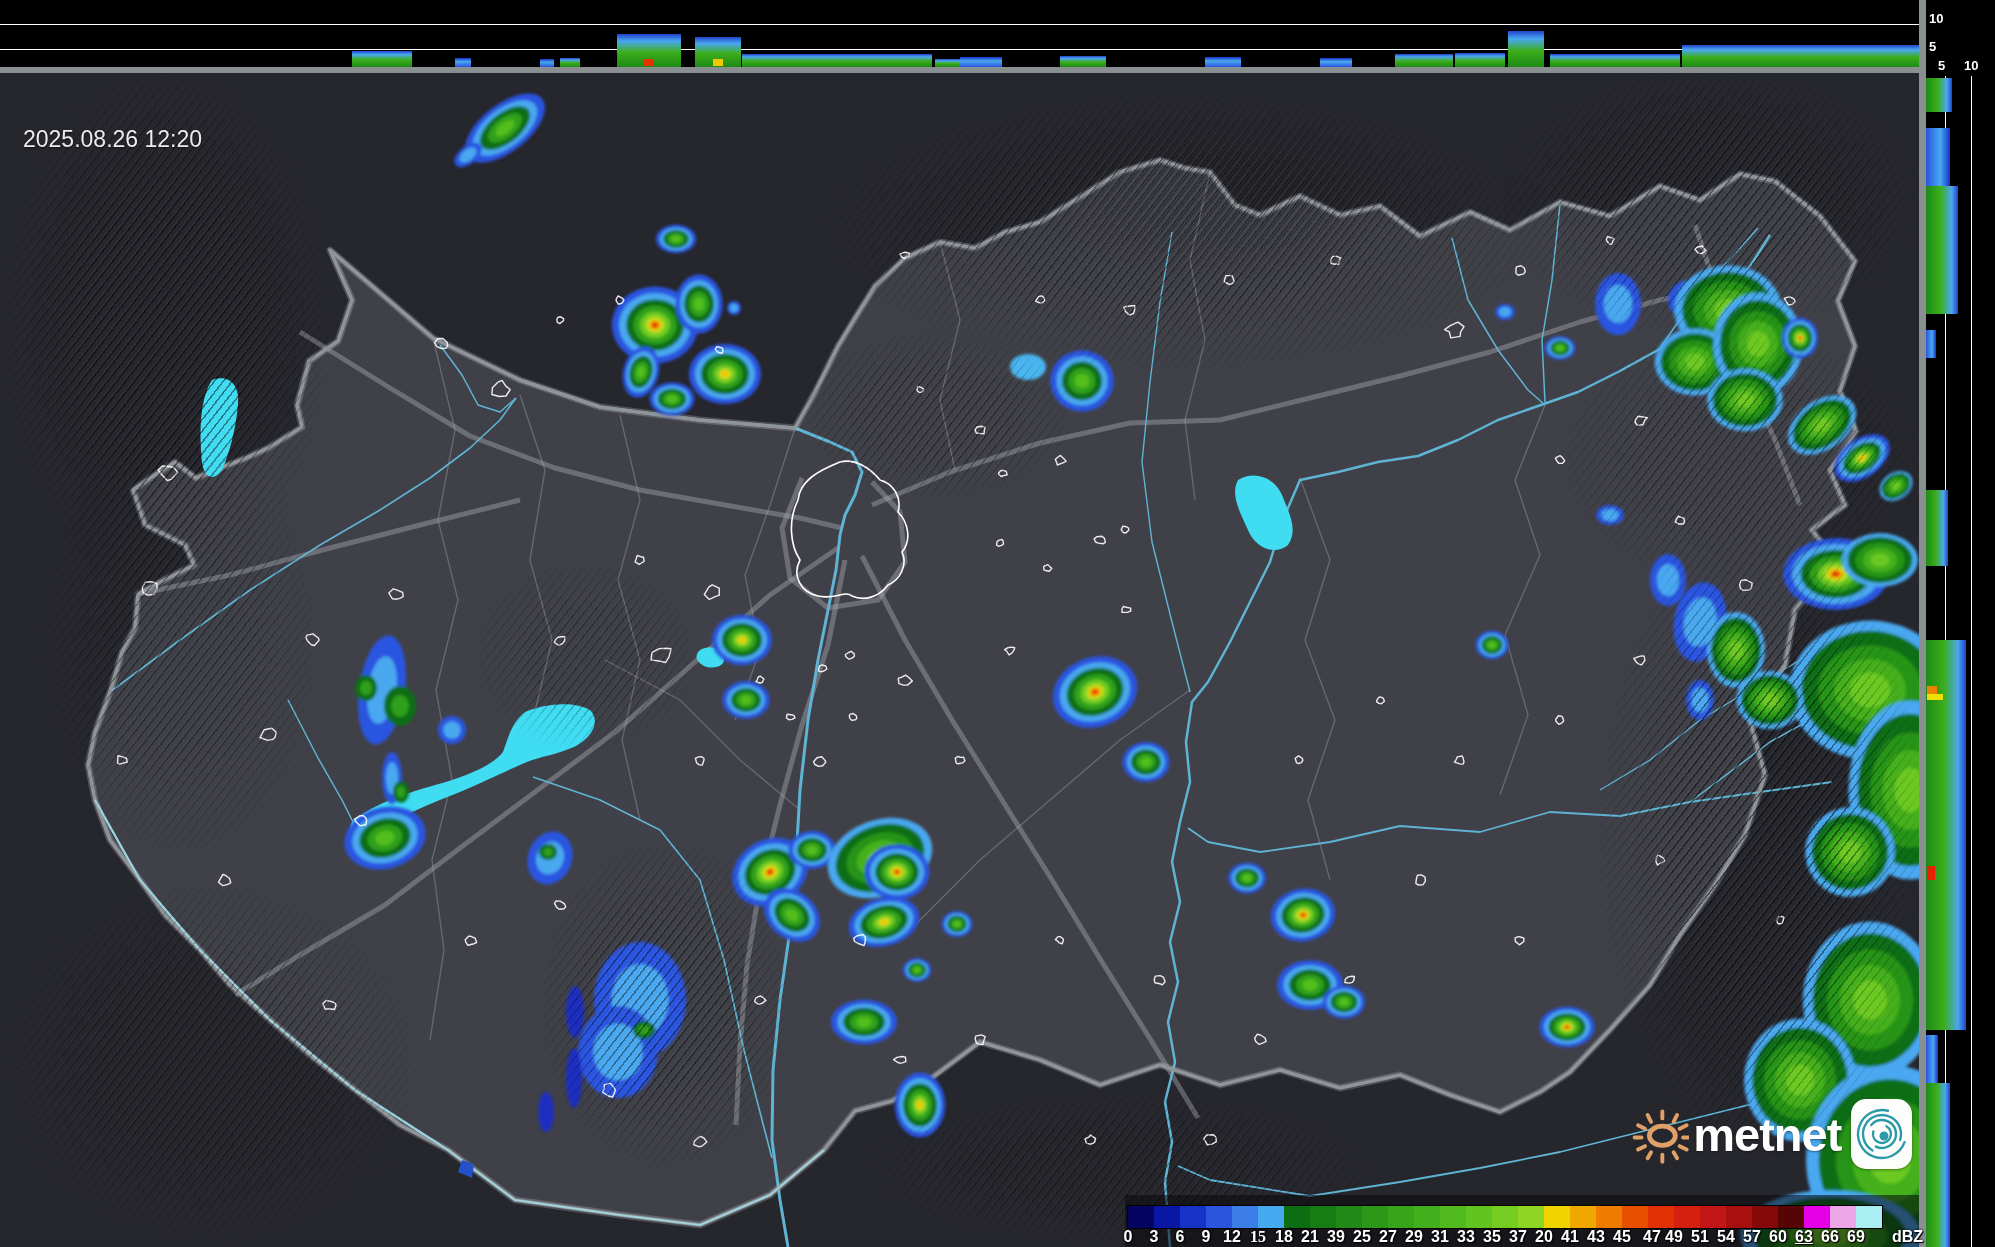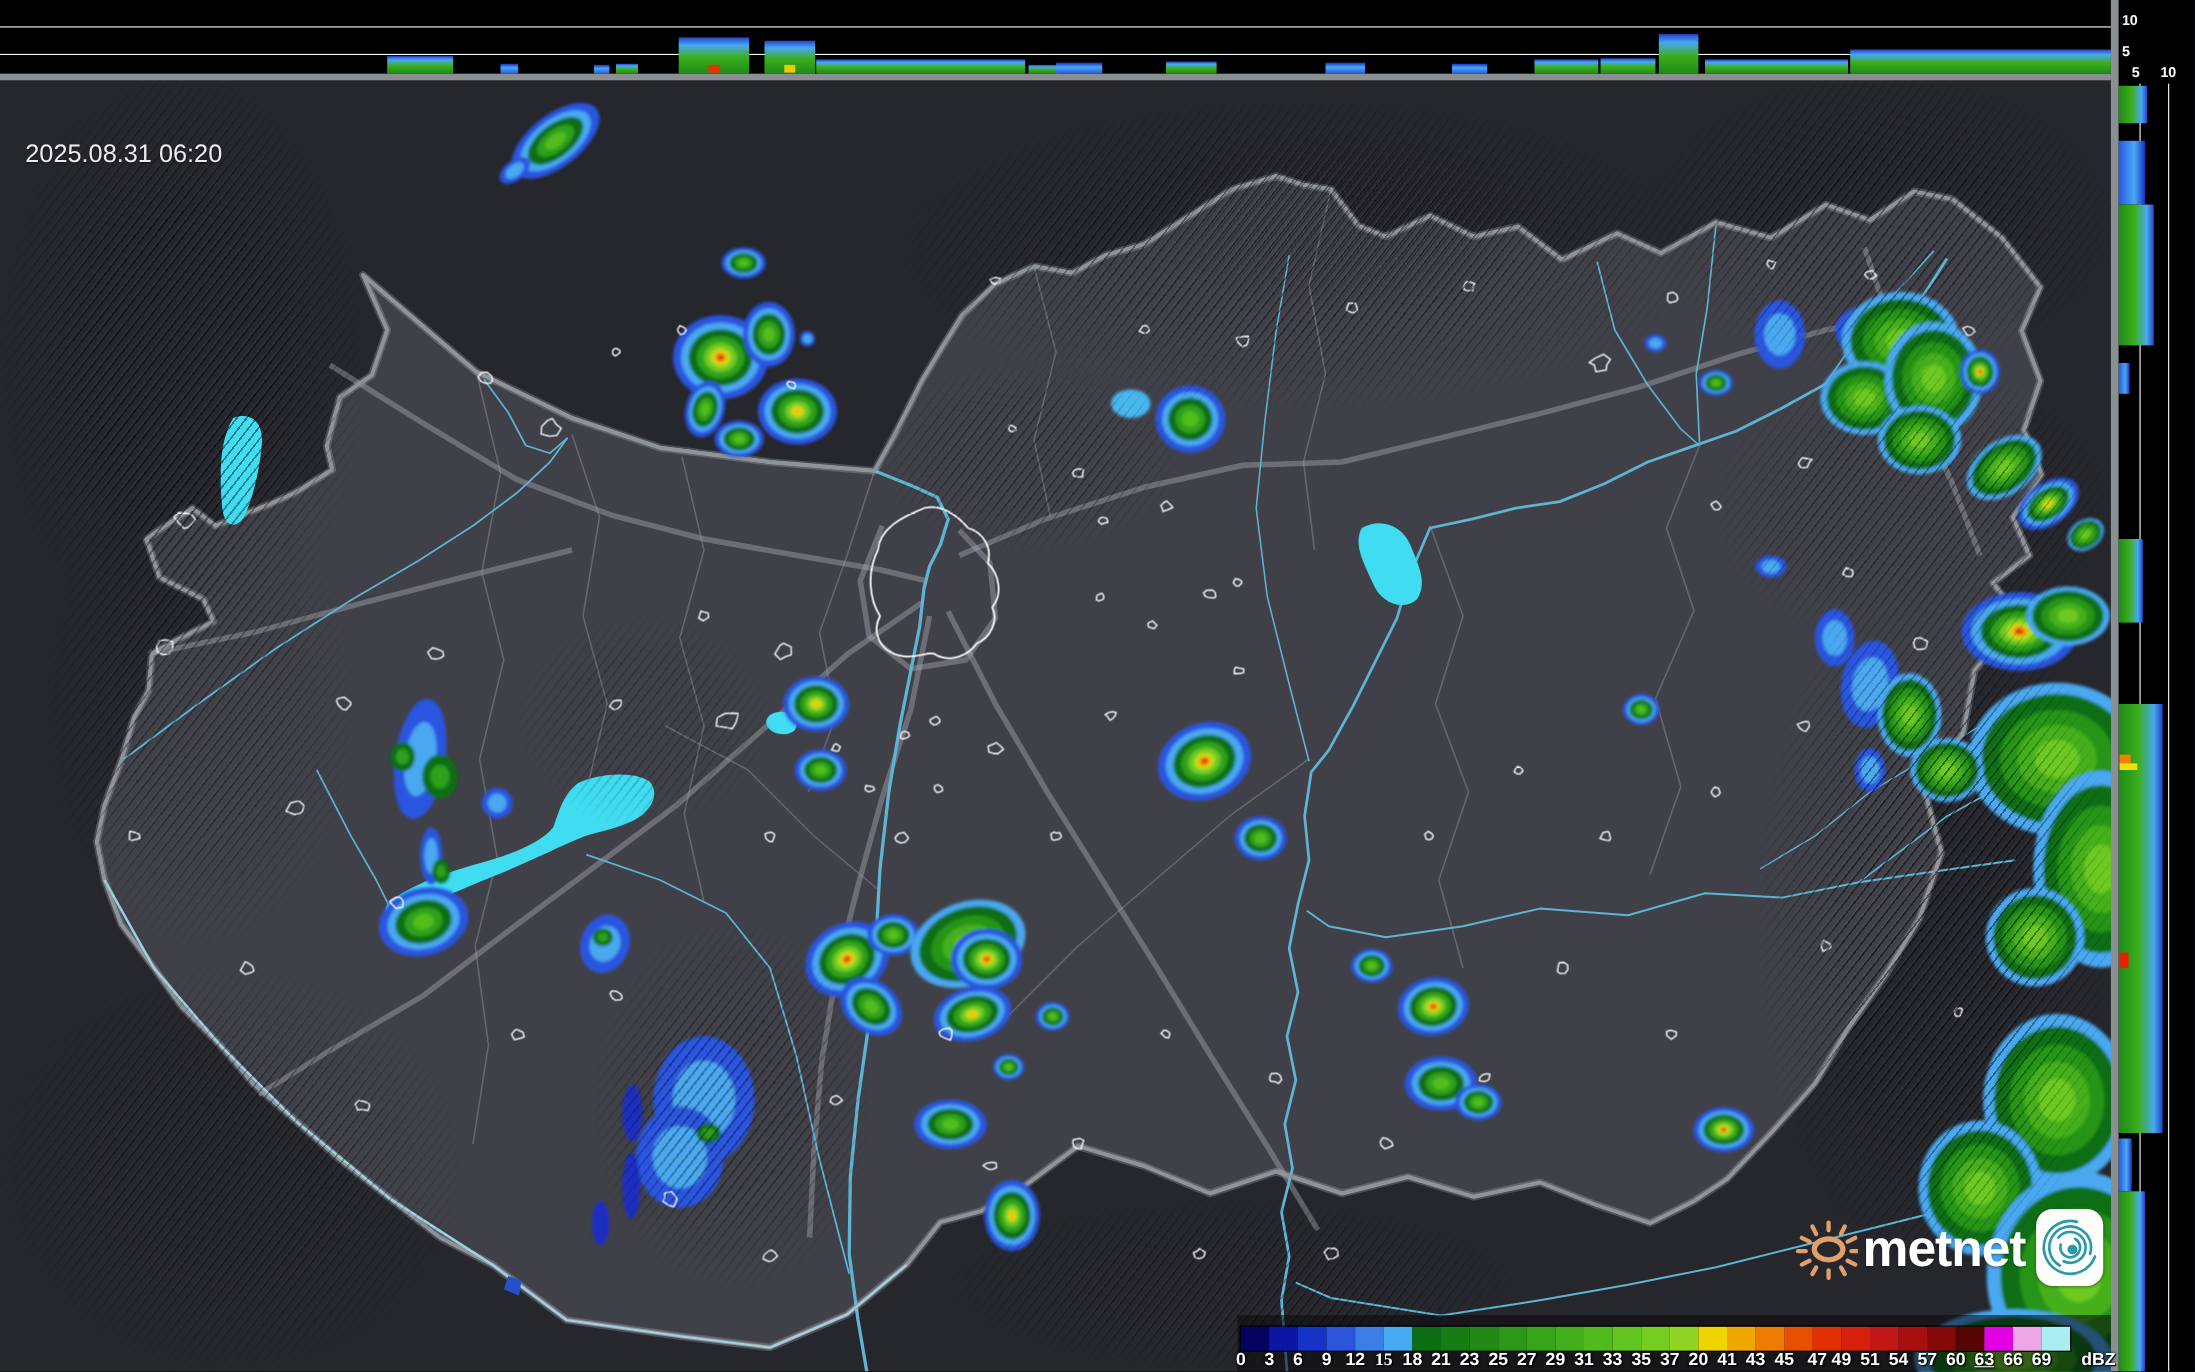--- a/index.html
+++ b/index.html
@@ -722,21 +722,21 @@
         <div class="sp-seg" style="left: 0px; top: 490px; width: 22px; height: 76px; background: linear-gradient(to right, rgb(30, 138, 22) 0%, rgb(60, 174, 28) 45%, rgb(73, 168, 240) 80%, rgb(34, 68, 204) 100%);"></div>
         <div class="sp-seg" style="left: 0px; top: 640px; width: 40px; height: 390px; background: linear-gradient(to right, rgb(30, 138, 22) 0%, rgb(60, 174, 28) 45%, rgb(73, 168, 240) 80%, rgb(34, 68, 204) 100%);"></div>
         <div class="sp-seg" style="left: 0px; top: 1035px; width: 12px; height: 48px; background: linear-gradient(to right, rgb(42, 85, 224) 0%, rgb(73, 168, 240) 60%, rgb(22, 51, 200) 100%);"></div>
         <div class="sp-seg" style="left: 0px; top: 1083px; width: 24px; height: 164px; background: linear-gradient(to right, rgb(30, 138, 22) 0%, rgb(60, 174, 28) 45%, rgb(73, 168, 240) 80%, rgb(34, 68, 204) 100%);"></div>
         <div class="sp-seg" style="left: 1px; top: 686px; width: 10px; height: 10px; background: rgb(240, 128, 0);"></div>
         <div class="sp-seg" style="left: 1px; top: 694px; width: 16px; height: 6px; background: rgb(240, 224, 0);"></div>
         <div class="sp-seg" style="left: 1px; top: 866px; width: 8px; height: 14px; background: rgb(232, 32, 0);"></div>
       </div>
   </div>
 
-  <div id="page-datetime">2025.08.31 06:20</div>
+  <div id="page-datetime">2025.08.26 12:20</div>
 
   <div id="legend">
     <div id="legend-bar">
         <div class="swatch" style="background: rgb(4, 3, 95);"></div>
         <div class="swatch" style="background: rgb(10, 23, 165);"></div>
         <div class="swatch" style="background: rgb(22, 51, 200);"></div>
         <div class="swatch" style="background: rgb(42, 85, 220);"></div>
         <div class="swatch" style="background: rgb(60, 126, 232);"></div>
         <div class="swatch" style="background: rgb(70, 170, 240);"></div>
         <div class="swatch" style="background: rgb(12, 110, 18);"></div>
@@ -765,21 +765,21 @@
       </div>
     <div id="legend-ticks">
         <span class="tick" style="left: 3px;">0</span>
         <span class="tick" style="left: 29px;">3</span>
         <span class="tick" style="left: 55px;">6</span>
         <span class="tick" style="left: 81px;">9</span>
         <span class="tick" style="left: 107px;">12</span>
         <span class="tick" style="left: 133px; font-family: Liberation Serif, serif;">15</span>
         <span class="tick" style="left: 159px;">18</span>
         <span class="tick" style="left: 185px;">21</span>
-        <span class="tick" style="left: 211px;">23</span>
+        <span class="tick" style="left: 211px;">39</span>
         <span class="tick" style="left: 237px;">25</span>
         <span class="tick" style="left: 263px;">27</span>
         <span class="tick" style="left: 289px;">29</span>
         <span class="tick" style="left: 315px;">31</span>
         <span class="tick" style="left: 341px;">33</span>
         <span class="tick" style="left: 367px;">35</span>
         <span class="tick" style="left: 393px;">37</span>
         <span class="tick" style="left: 419px;">20</span>
         <span class="tick" style="left: 445px;">41</span>
         <span class="tick" style="left: 471px;">43</span>

